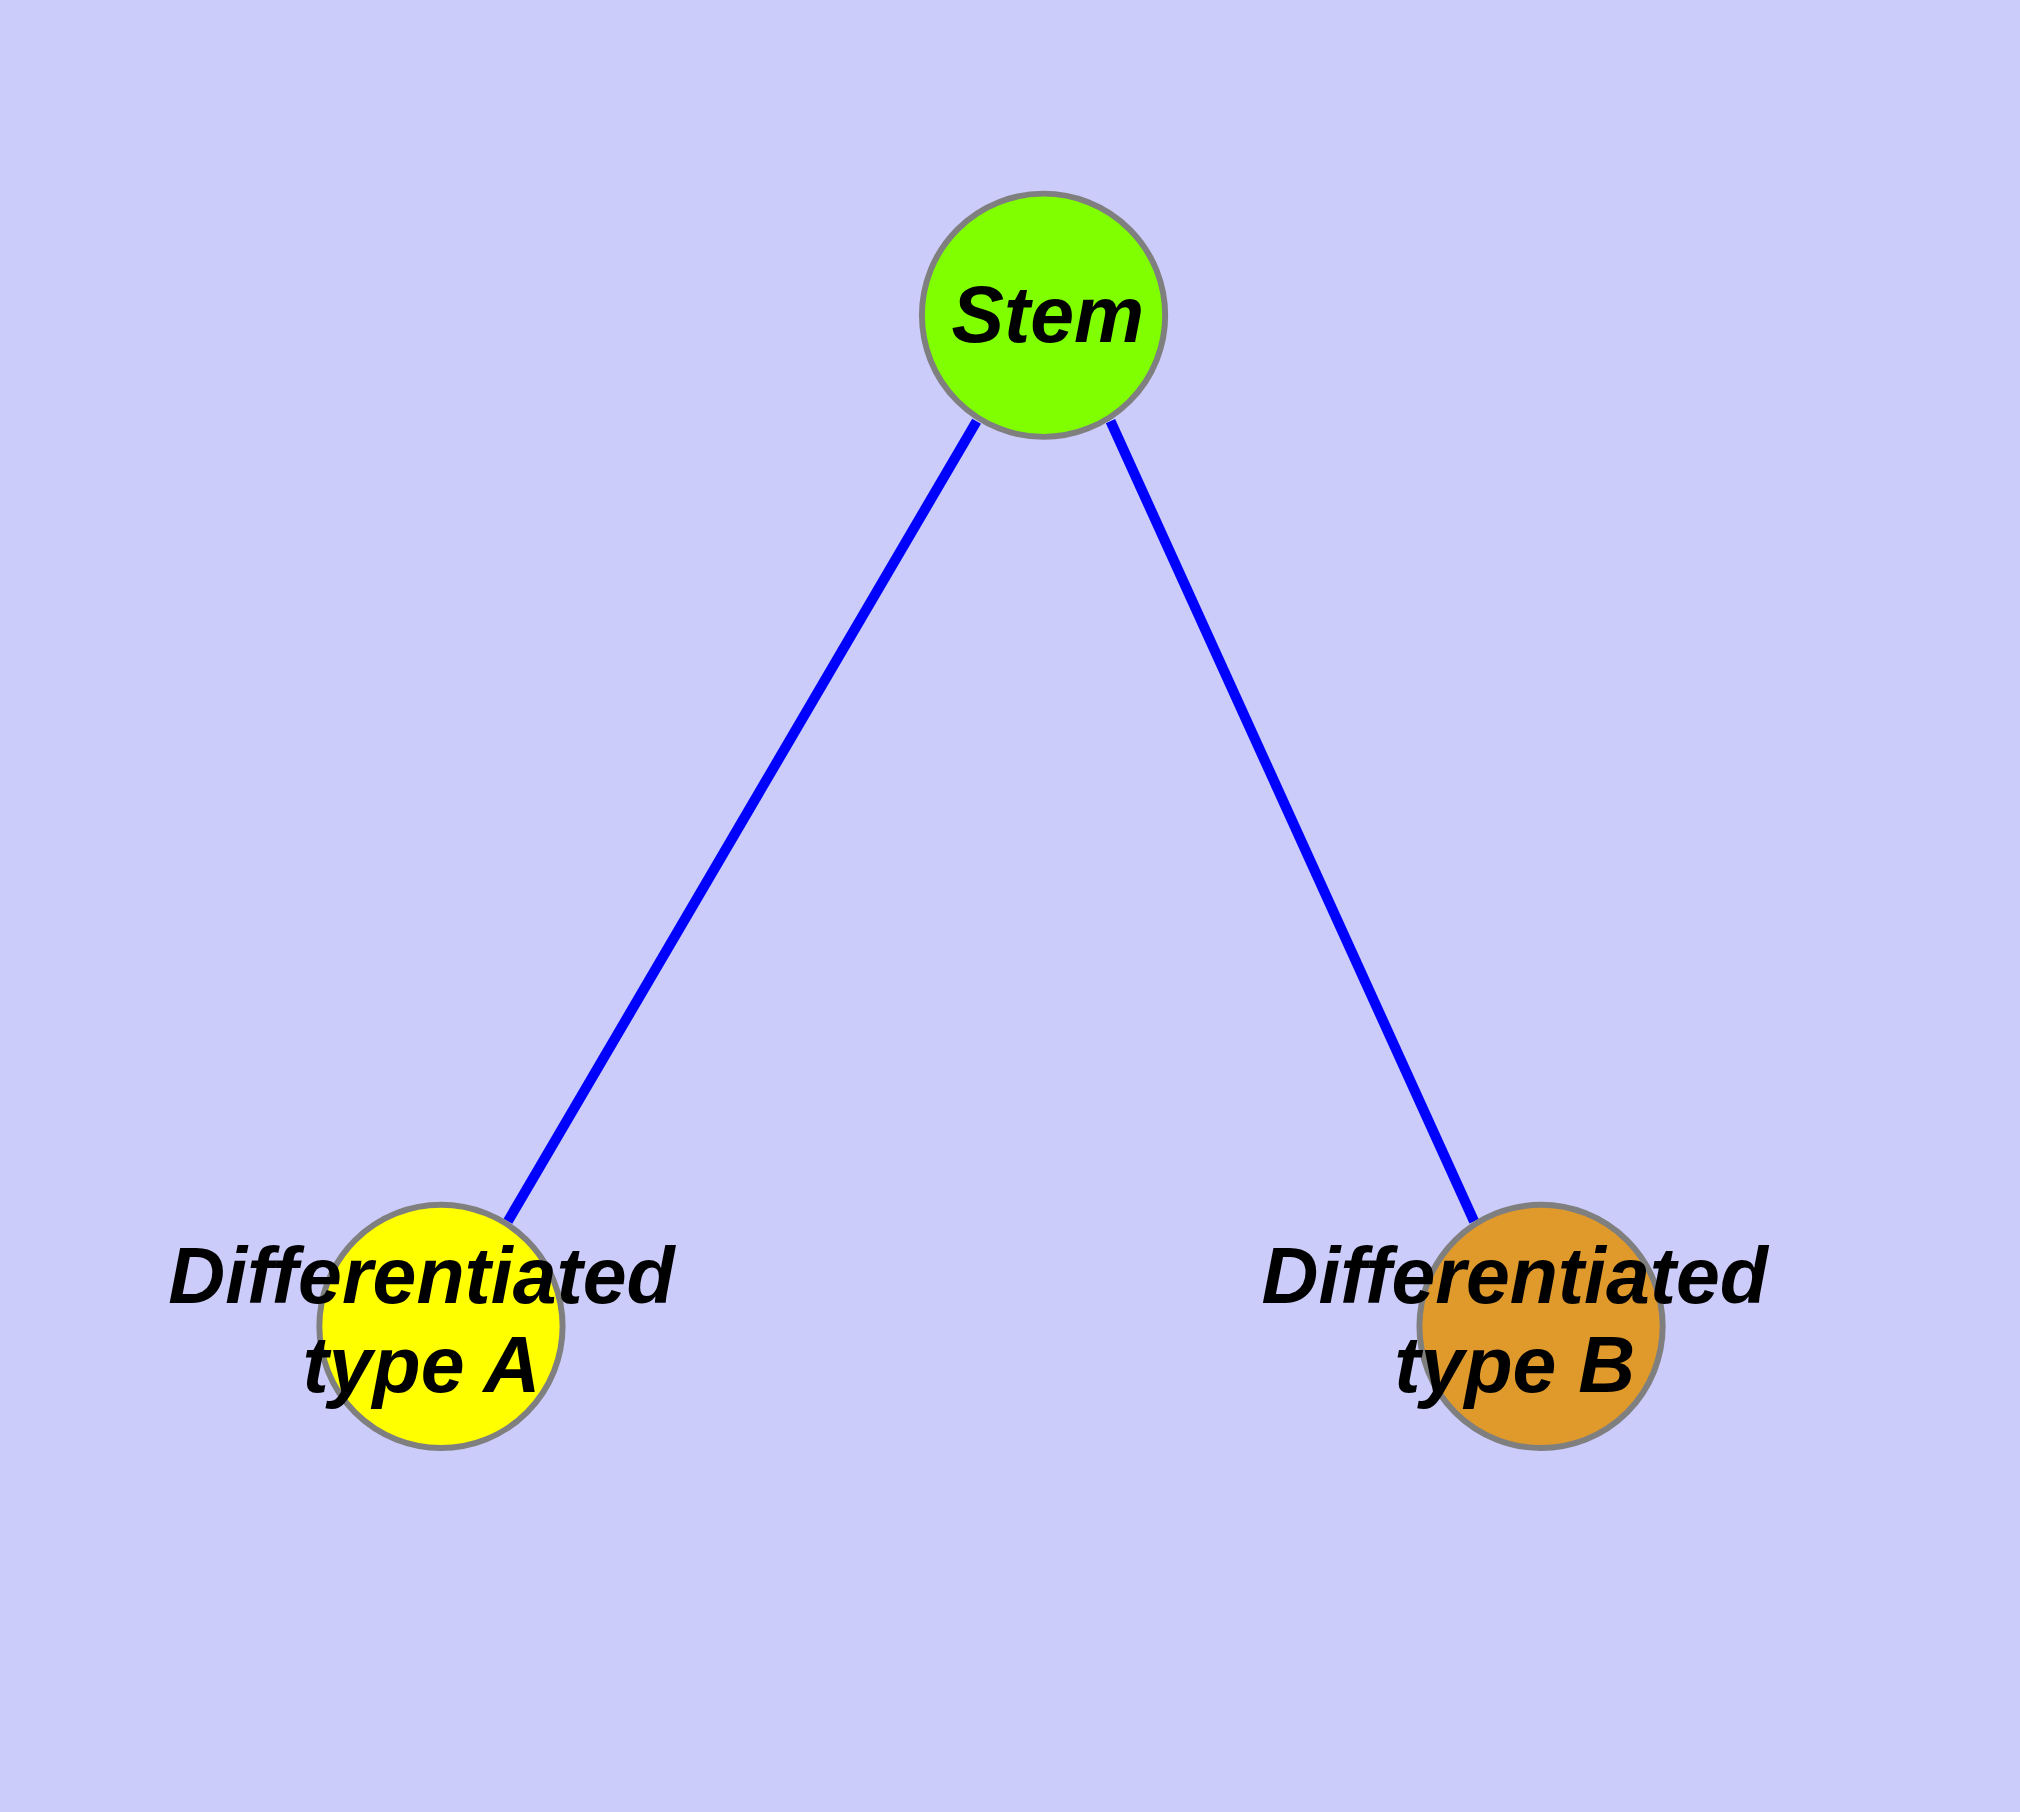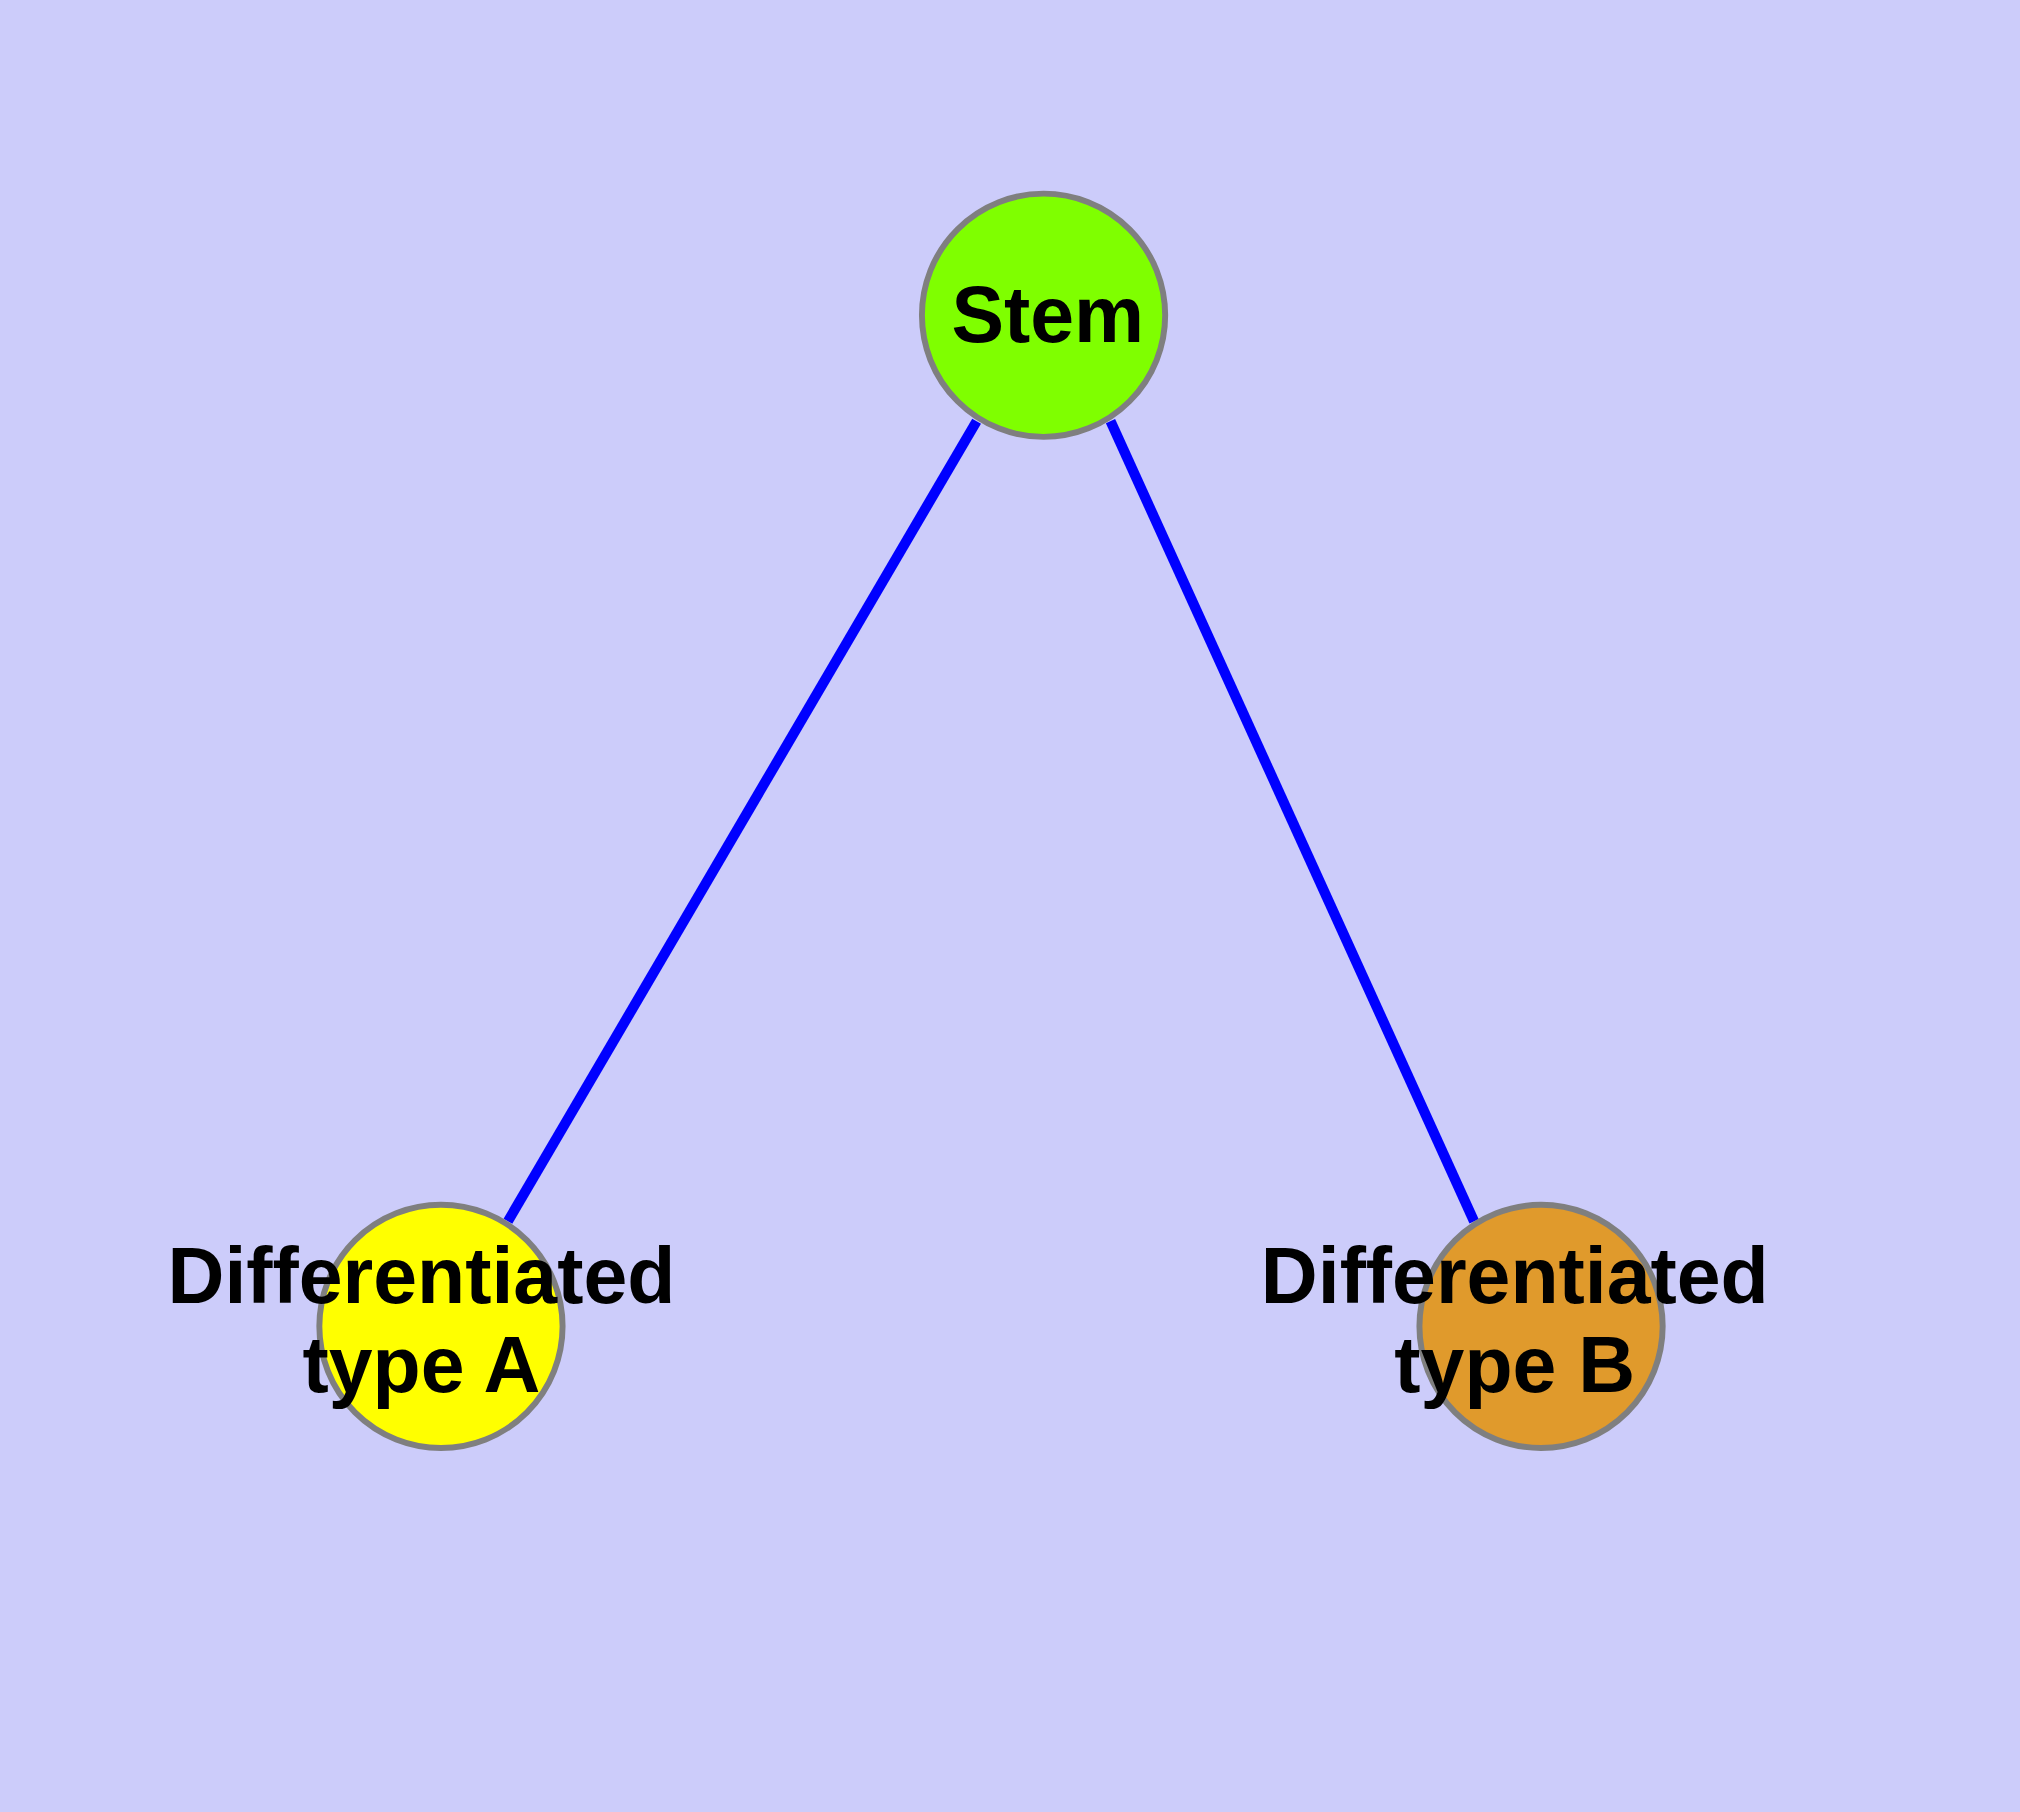--- a/index.html
+++ b/index.html
@@ -31,21 +31,21 @@
     font-family: "Liberation Sans", sans-serif;
     font-weight: bold;
     fill: #000000;
     text-anchor: middle;
     paint-order: normal;
   }
 </style>
 </head>
 <body>
 
-<div id="graph-canvas" style="width: 2001px; height: 1812px; background: rgb(204, 204, 250);">
+<div id="graph-canvas" style="width: 2001px; height: 1812px; background: rgb(204, 204, 250); font-style: italic;">
 
   <svg id="graph-svg" viewBox="0 0 2384 2138" xmlns="http://www.w3.org/2000/svg" style="width: 2021px; height: 1812px;">
 
     <rect x="0" y="0" width="2384" height="2138" fill="#ccccfa"></rect>
 
     <g>
       <line x1="1152" y1="497" x2="599" y2="1441" stroke="#0000ff" stroke-width="12" stroke-linecap="butt"></line>
       <line x1="1310" y1="497" x2="1739" y2="1441" stroke="#0000ff" stroke-width="12" stroke-linecap="butt"></line>
     </g>
 

